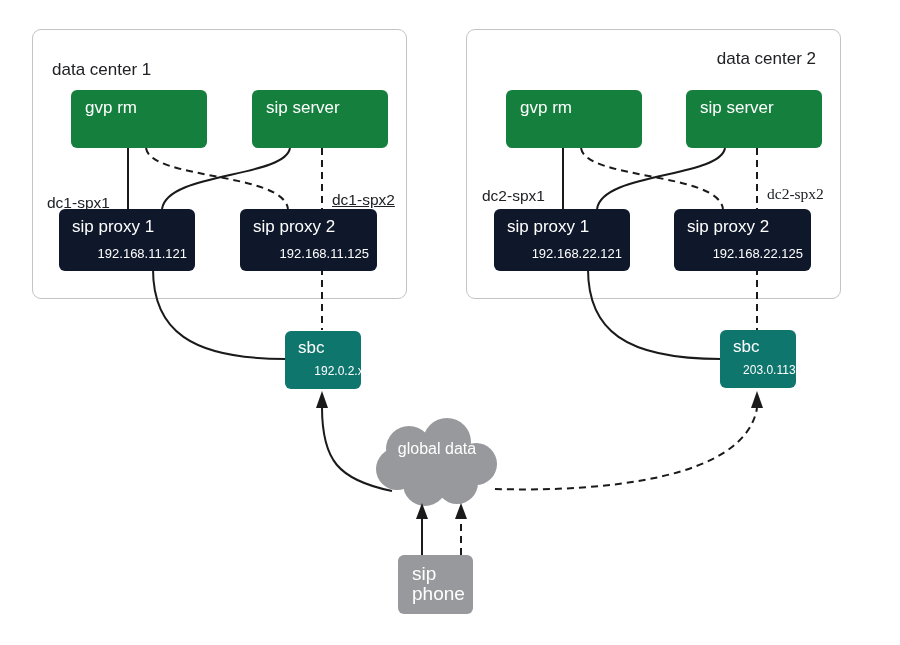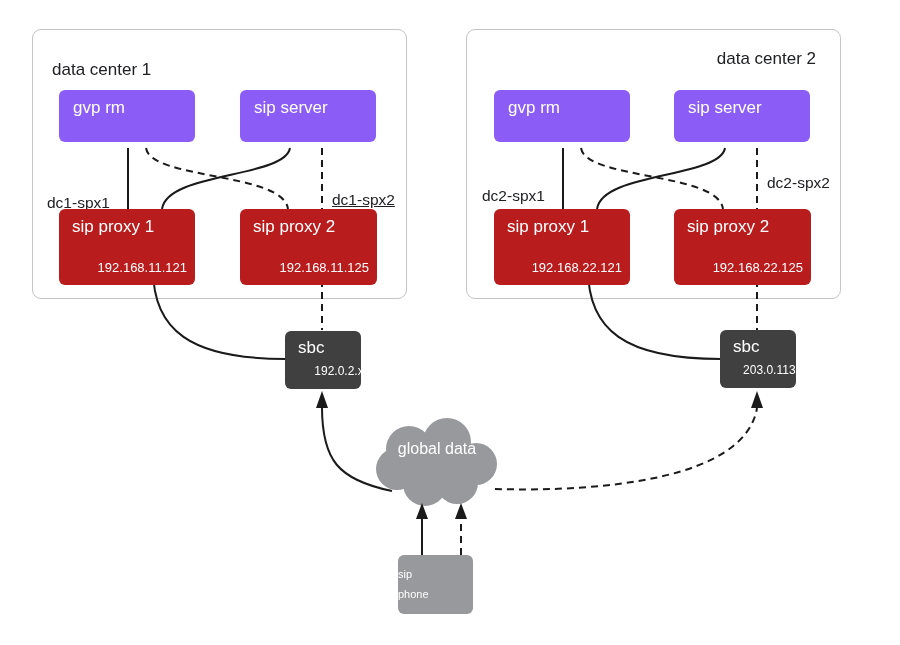--- a/index.html
+++ b/index.html
@@ -13,37 +13,37 @@
   }
   #dc1 { left:32px; }
   #dc2 { left:466px; }
   .dc-title { position:absolute; top:19px; font-size:17px; color:#202124; }
   #dc1 .dc-title { left:19px;margin-top:11px; }
   #dc2 .dc-title { right:24px;margin-left:32px; }
 
   svg.links { position:absolute; left:0; top:0; z-index:2; pointer-events:none; }
 
   .node { position:absolute; z-index:3; border-radius:6px; color:#ffffff; box-sizing:border-box; }
-  .server { background:#8b5cf6; width:136px; height:52px; }
+  .server { background:#15803d; width:136px; height:58px;margin-left:12px; }
   .server .nm { padding:8px 0 0 14px; font-size:17px; }
-  .proxy { background:#b91c1c; width:136px; height:76px; }
+  .proxy { background:#0f172a; width:136px; height:62px; }
   .proxy .nm { padding:8px 0 0 13px; font-size:17px; }
   .proxy .ip { position:absolute; right:8px; bottom:10px; font-size:13px; }
-  .sbc { background:#404040; width:76px; height:58px; }
+  .sbc { background:#0f766e; width:76px; height:58px; }
   .sbc .nm { padding:7px 0 0 13px; font-size:17px; }
   .sbc .ip { position:absolute; bottom:11px; left:0; width:100%; text-align:center; font-size:12px;margin-left:16px; }
   .phone { background:#98999d; width:75px; height:59px; }
-  .phone .ln { font-size:11px; line-height:20px; }
+  .phone .ln { padding-left:14px; font-size:19px; line-height:20px; }
   .phone .ln.first { padding-top:9px; }
 
   .spx-label { position:absolute; font-size:15.5px; color:#202124; z-index:3; white-space:nowrap; }
   #lbl-dc1-spx1 { left:47px;  top:194px; }
   #lbl-dc1-spx2 { left:332px; top:191px;text-decoration:underline; }
   #lbl-dc2-spx1 { left:482px; top:187px; }
-  #lbl-dc2-spx2 { left:767px; top:174px; }
+  #lbl-dc2-spx2 { left:767px; top:185px;font-family:Liberation Serif, serif; }
 
   .cloud-text {
     position:absolute; left:375px; top:438px; width:124px; z-index:3;
     color:#ffffff; font-size:16px; line-height:21px; text-align:center;
   }
 
   
   #gvp1 { left:59px;  top:90px; }
   #ss1  { left:240px; top:90px; }
   #px1  { left:59px;  top:209px; }

